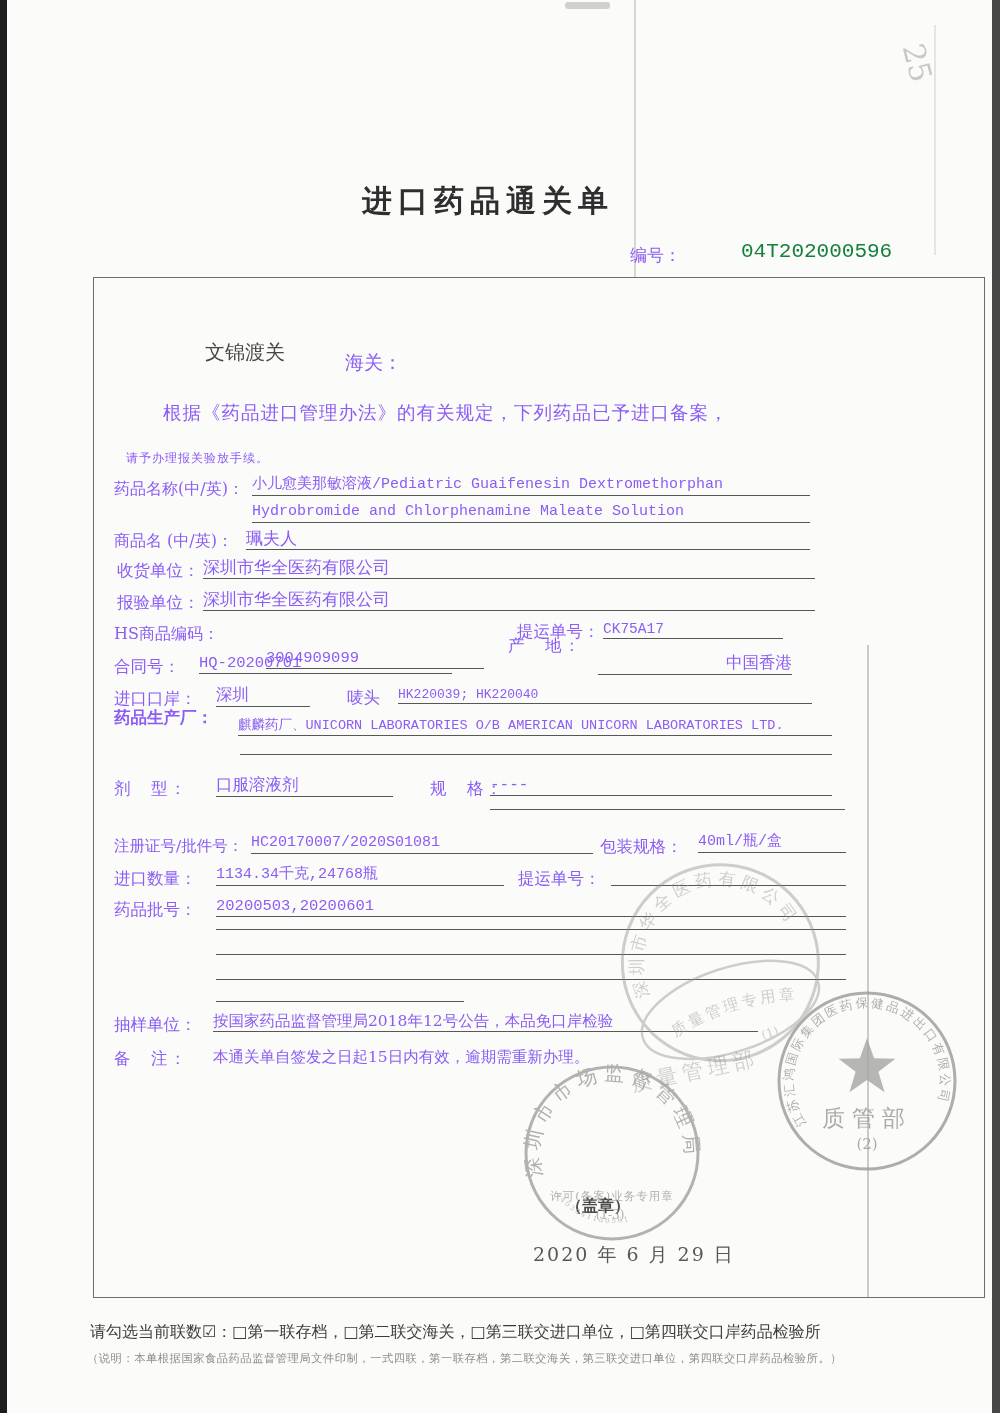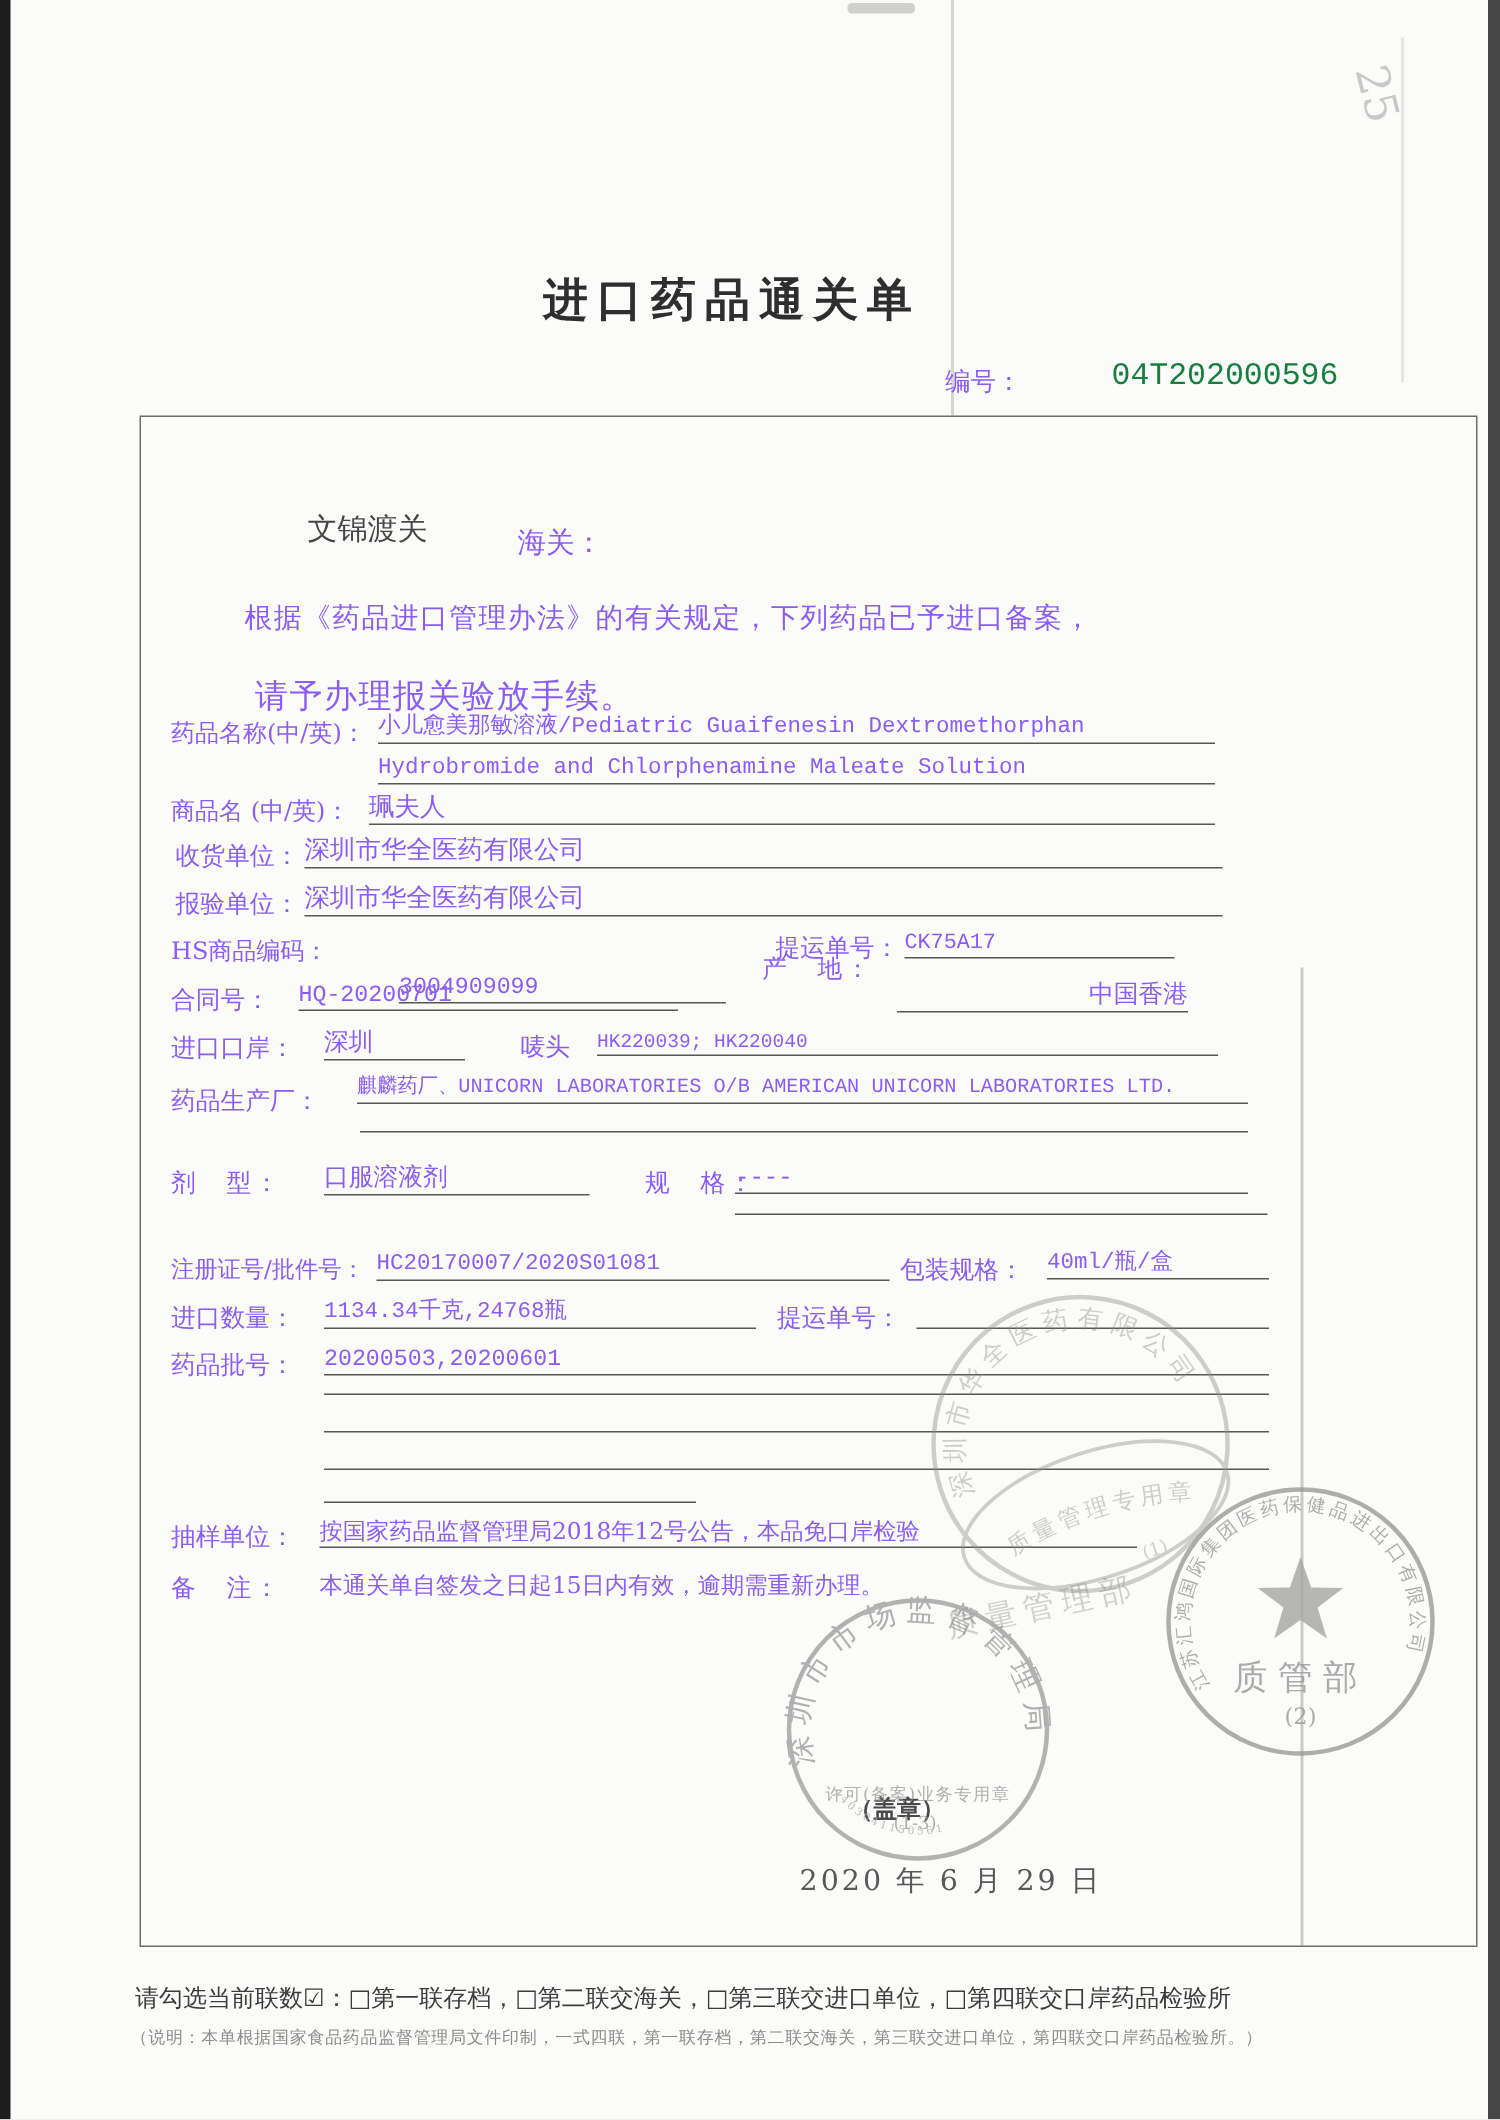--- a/index.html
+++ b/index.html
@@ -30,21 +30,21 @@
 
   <div class="t" style="left:362px;top:182px;font-size:30px;font-weight:600;letter-spacing:6px;color:#2e2e2e;">进口药品通关单</div>
   <div class="t" style="left:630px;top:245px;font-size:17px;">编号：</div>
   <div class="t mono" style="left:741px;top:239px;font-size:21px;color:#15803d;">04T202000596</div>
 
   <div class="box" style="left:93px;top:277px;width:890px;height:1019px;"></div>
 
   <div class="t" style="left:205px;top:340px;font-size:20px;color:#474747;">文锦渡关</div>
   <div class="t" style="left:345px;top:351px;font-size:19px;">海关：</div>
   <div class="t" style="left:163px;top:401px;font-size:18.5px;letter-spacing:1px;">根据《药品进口管理办法》的有关规定，下列药品已予进口备案，</div>
-  <div class="t" style="left:126px;top:451px;font-size:22px;letter-spacing:1px;margin-left:44px;">请予办理报关验放手续。</div>
+  <div class="t" style="left:126px;top:451px;font-size:12px;letter-spacing:1px;">请予办理报关验放手续。</div>
 
   <span class="t" style="left:114px;top:479px;font-size:16px;">药品名称(中/英)：</span>
   <span class="t val mono" style="left:252px;top:476px;width:558px;font-size:15px;">小儿愈美那敏溶液/Pediatric Guaifenesin Dextromethorphan</span>
   <span class="t val mono" style="left:252px;top:503px;width:558px;font-size:15px;">Hydrobromide and Chlorphenamine Maleate Solution</span>
 
   <span class="t" style="left:114px;top:531px;font-size:16px;">商品名 (中/英)：</span>
   <span class="t val" style="left:246px;top:528px;width:564px;font-size:17px;">珮夫人</span>
 
   <span class="t" style="left:117px;top:561px;font-size:16.5px;">收货单位：</span>
   <span class="t val" style="left:203px;top:557px;width:612px;font-size:17px;">深圳市华全医药有限公司</span>
@@ -60,21 +60,21 @@
   <span class="t" style="left:114px;top:657px;font-size:16.5px;">合同号：</span>
   <span class="t val mono" style="left:199px;top:654px;width:253px;font-size:15.5px;">HQ-20200701</span>
   <span class="t" style="left:508px;top:636px;font-size:16.5px;letter-spacing:2px;">产　地：</span>
   <span class="t val" style="left:598px;top:653px;width:194px;font-size:16.5px;text-align:right;">中国香港</span>
 
   <span class="t" style="left:114px;top:689px;font-size:16.5px;">进口口岸：</span>
   <span class="t val" style="left:216px;top:685px;width:94px;font-size:16.5px;">深圳</span>
   <span class="t" style="left:347px;top:688px;font-size:16.5px;">唛头</span>
   <span class="t val mono" style="left:398px;top:687px;width:414px;font-size:13px;">HK220039; HK220040</span>
 
-  <span class="t" style="left:114px;top:724px;font-size:16.5px;">药品生产厂：</span>
+  <span class="t" style="left:114px;top:708px;font-size:16.5px;font-weight:bold;">药品生产厂：</span>
   <span class="t val mono" style="left:238px;top:718px;width:594px;font-size:13.5px;">麒麟药厂、UNICORN LABORATORIES O/B AMERICAN UNICORN LABORATORIES LTD.</span>
   <div class="line" style="left:240px;top:754px;width:592px;"></div>
 
   <span class="t" style="left:114px;top:779px;font-size:16.5px;letter-spacing:2px;">剂　型：</span>
   <span class="t val" style="left:216px;top:775px;width:177px;font-size:16.5px;">口服溶液剂</span>
   <span class="t" style="left:430px;top:779px;font-size:16.5px;letter-spacing:2px;">规　格：</span>
   <span class="t val mono" style="left:490px;top:775px;width:342px;font-size:16px;">----</span>
   <div class="line" style="left:490px;top:809px;width:355px;"></div>
 
   <span class="t" style="left:114px;top:837px;font-size:15.5px;">注册证号/批件号：</span>

